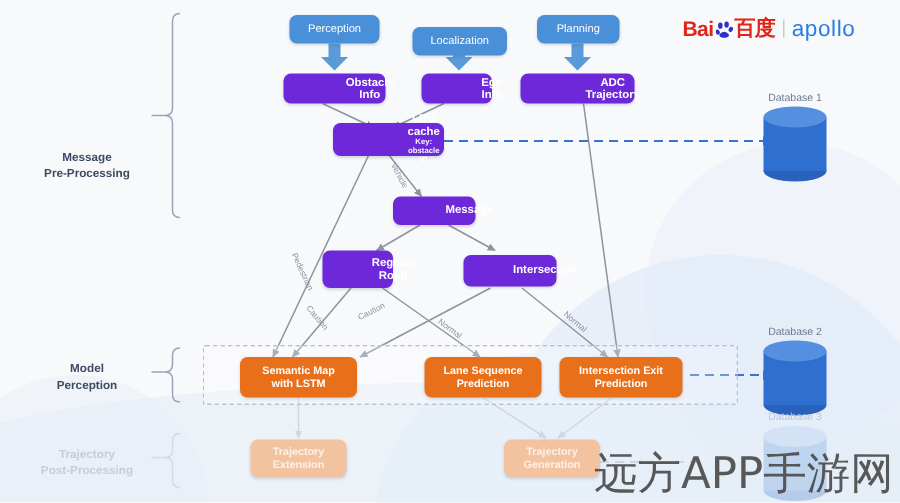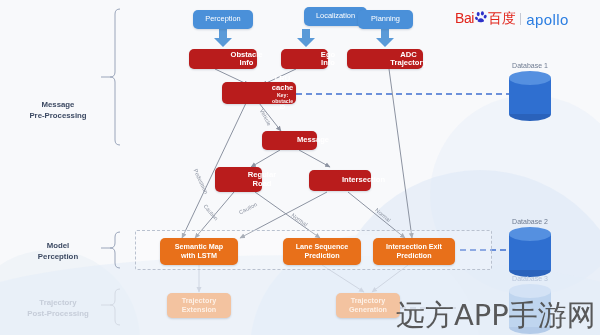--- a/index.html
+++ b/index.html
@@ -22,21 +22,21 @@
 
   
   .node{
     position:absolute;display:flex;flex-direction:column;
     align-items:center;justify-content:center;
     border-radius:5px;color:#fff;text-align:center;
     line-height:1.12;box-sizing:border-box;
     box-shadow:0 1px 2px rgba(40,60,90,.18);
   }
   .n-lightblue{background:#4a90d9;font-size:7.4px;font-weight:normal;}
-  .n-blue{background:#b91c1c;font-size:7.6px;font-weight:bold;padding-left:47px;}
+  .n-blue{background:#6d28d9;font-size:7.6px;font-weight:bold;padding-left:47px;}
   .n-orange{background:#e8701a;font-size:7.2px;font-weight:bold;}
   .n-orange-faded{background:#f3c3a0;font-size:7.2px;font-weight:bold;color:#fdf0e6;}
   .sub{font-size:5.2px;font-weight:bold;opacity:.95;margin-top:1px;}
 
   
   .stagelabel{
     position:absolute;text-align:center;font-size:7.8px;font-weight:bold;
     color:#3d4a63;line-height:1.35;
   }
   .stagelabel.faded{color:#c6cdd9;}
@@ -51,21 +51,21 @@
   .cyl .bot{position:absolute;left:0;bottom:0;width:100%;height:14px;border-radius:50%;background:#2a62bb;}
   .cyl.faded .body{background:#bfd5ef;}
   .cyl.faded .top{background:#d3e2f5;}
   .cyl.faded .bot{background:#b4cbe9;}
 
   
   .groupbox{position:absolute;border:1px dashed #b9c1cf;border-radius:2px;background:rgba(255,255,255,.25);}
 
   
   .logos{position:absolute;display:flex;align-items:center;gap:5px;}
-  .baidu{font-size:14px;font-weight:normal;color:#2d31c9;letter-spacing:-.4px;display:flex;}
+  .baidu{font-size:14px;font-weight:bold;color:#2d31c9;letter-spacing:-.4px;display:flex;align-items:center;}
   .baidu .red{color:#e1251b;}
   .paw{display:inline-block;width:12px;height:12px;position:relative;margin:0 1px;}
   .divider{width:1px;height:12px;background:#c5c9d4;}
   .apollo{font-size:15px;color:#2a7de1;letter-spacing:.4px;font-weight:500;}
 
   
   .watermark{
     position:absolute;font-size:29px;color:#4c4c4c;opacity:.92;
     font-family:"DejaVu Sans",sans-serif;white-space:nowrap;letter-spacing:0px;
   }
@@ -162,21 +162,21 @@
   <div class="stagelabel faded" style="left:16px;top:298px;width:84px;">
     <div>Trajectory</div>
     <div>Post-Processing</div>
   </div>
 
   <div class="groupbox" style="left:135px;top:230px;width:355px;height:38px;"></div>
 
   <div class="node n-lightblue" style="left:193px;top:10px;width:60px;height:19px;">
     <span>Perception</span>
   </div>
-  <div class="node n-lightblue" style="left:275px;top:7px;width:63px;height:19px;margin-left:29px;">
+  <div class="node n-lightblue" style="left:275px;top:18px;width:63px;height:19px;">
     <span>Localization</span>
   </div>
   <div class="node n-lightblue" style="left:358px;top:10px;width:55px;height:19px;">
     <span>Planning</span>
   </div>
 
   <div class="node n-blue" style="left:189px;top:49px;width:68px;height:20px;">
     <span>Obstacle Info</span>
   </div>
   <div class="node n-blue" style="left:281px;top:49px;width:40px;height:20px;">

